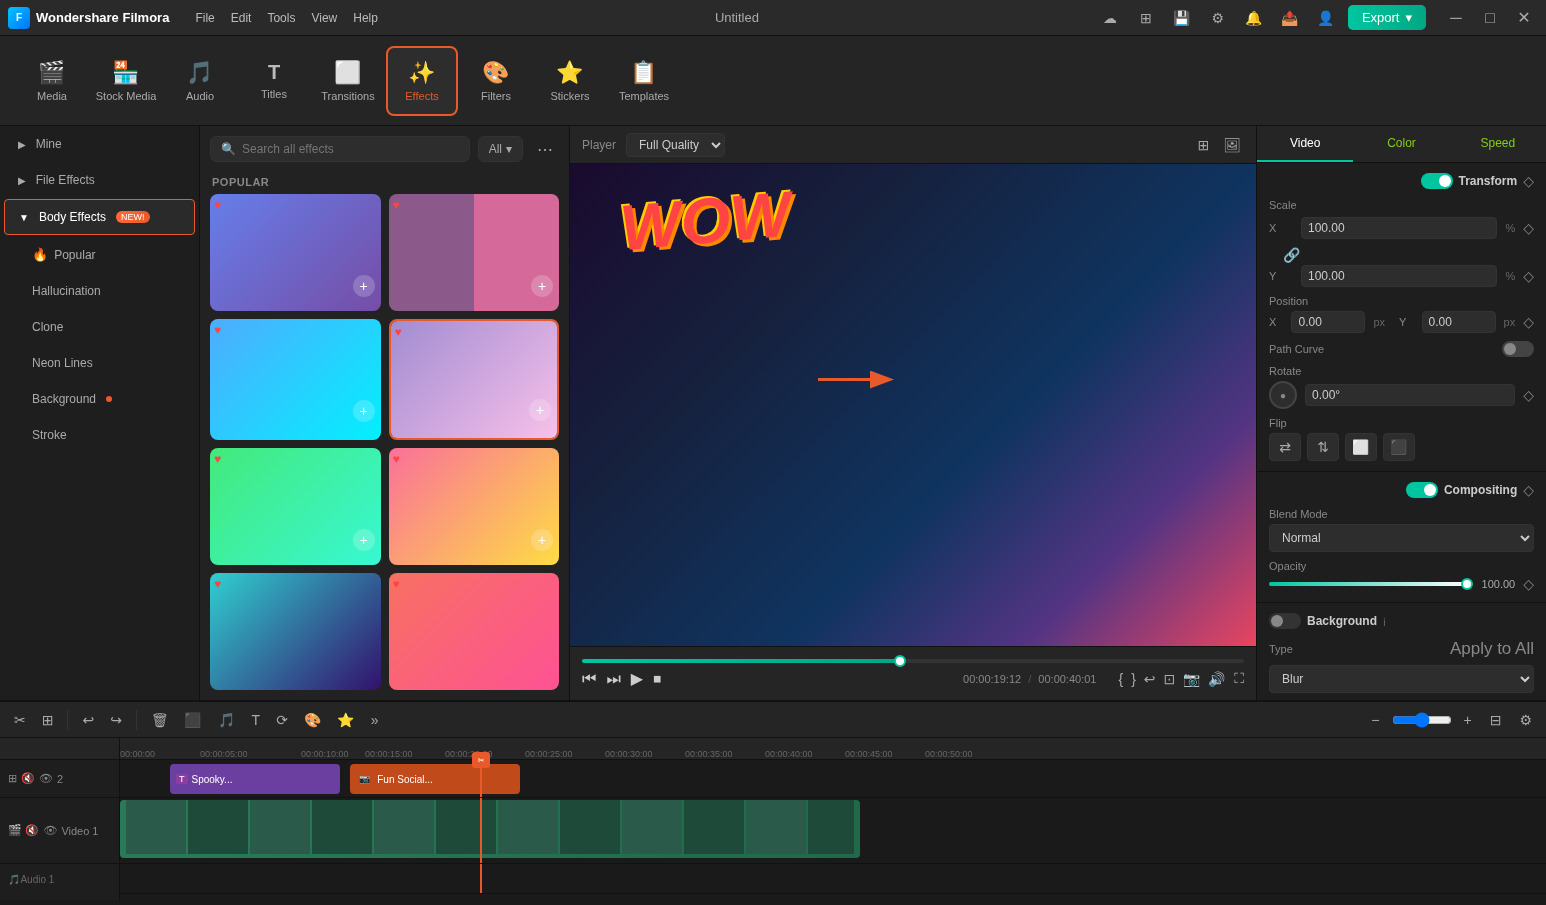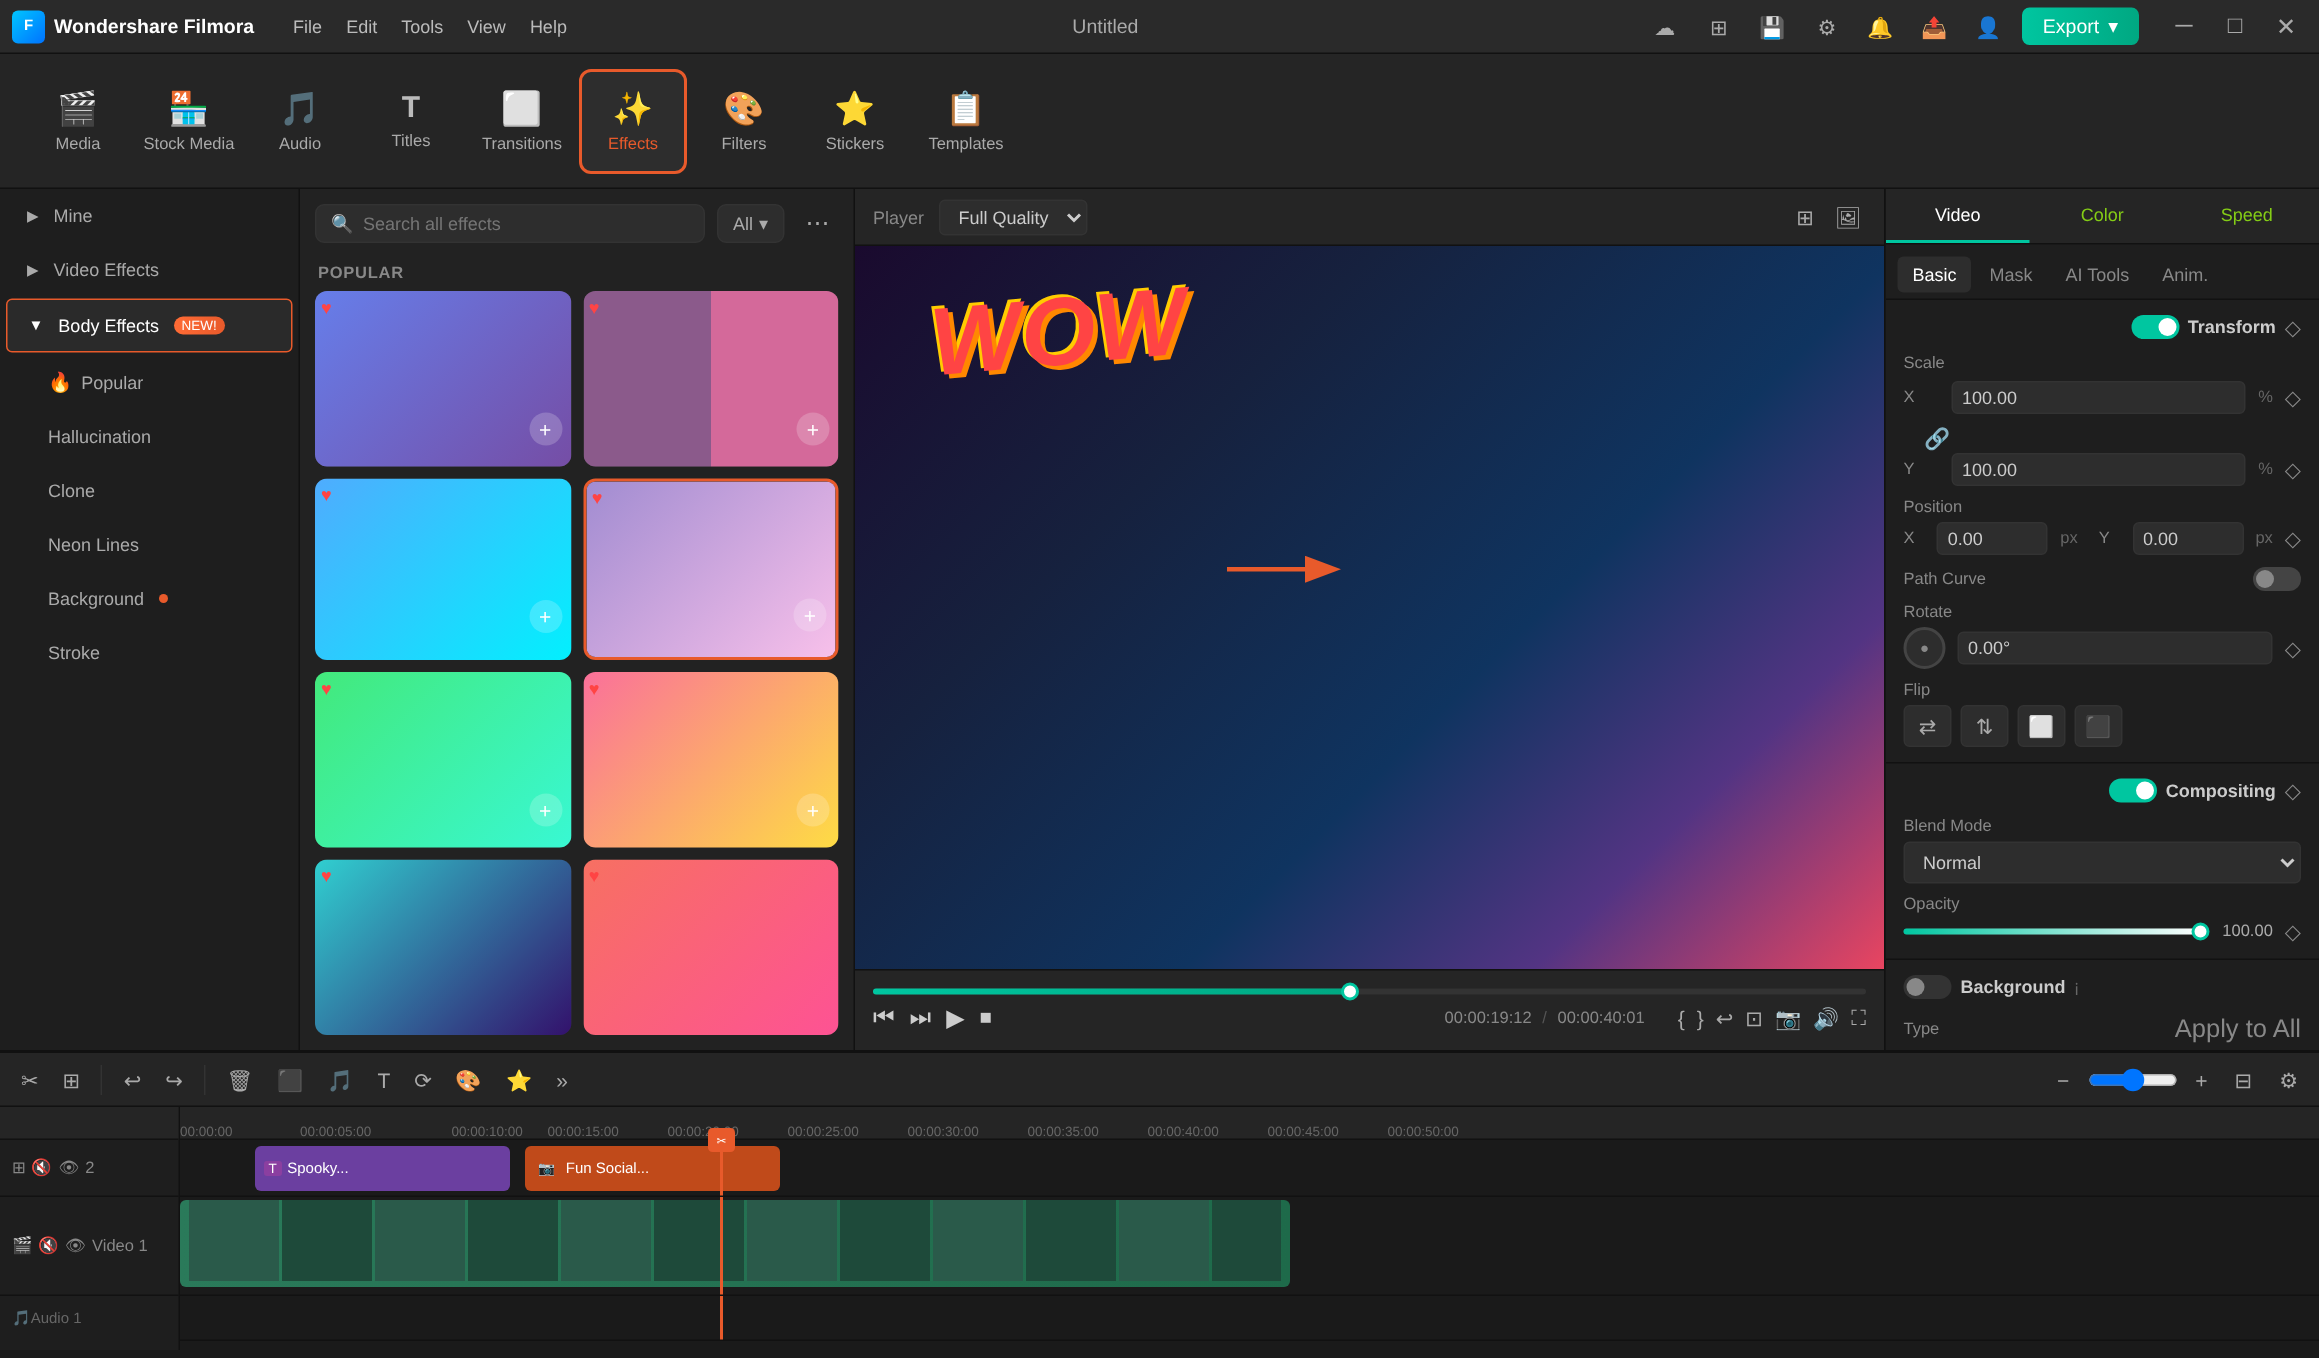--- a/index.html
+++ b/index.html
@@ -913,21 +913,21 @@
 
 <div class="main-layout" style="height:calc(905px - 36px - 90px - 205px);">
 
   <div class="left-panel">
     <div class="left-panel-item">
       <span class="chevron">▶</span>
       <span>Mine</span>
     </div>
     <div class="left-panel-item">
       <span class="chevron">▶</span>
-      <span>Video Effects</span>
+      <span>File Effects</span>
     </div>
     <div class="left-panel-item active">
       <span class="chevron">▼</span>
       <span>Body Effects</span>
       <span class="new-badge">NEW!</span>
     </div>
     <div class="left-panel-item" style="padding-left:28px;">
       <span class="fire-icon">🔥</span>
       <span>Popular</span>
     </div>
@@ -1096,26 +1096,20 @@
         </div>
       </div>
     </div>
   </div>
 
   <div class="right-panel">
     <div class="right-tabs">
       <div class="right-tab active">Video</div>
       <div class="right-tab">Color</div>
       <div class="right-tab">Speed</div>
-    </div>
-    <div class="sub-tabs">
-      <div class="sub-tab active">Basic</div>
-      <div class="sub-tab">Mask</div>
-      <div class="sub-tab">AI Tools</div>
-      <div class="sub-tab">Anim.</div>
     </div>
 
     <div class="right-section">
       <div class="section-header">
         <div class="section-toggle">
           <div class="toggle-knob"></div>
         </div>
         <span class="section-title">Transform</span>
         <button class="diamond-btn">◇</button>
       </div>

